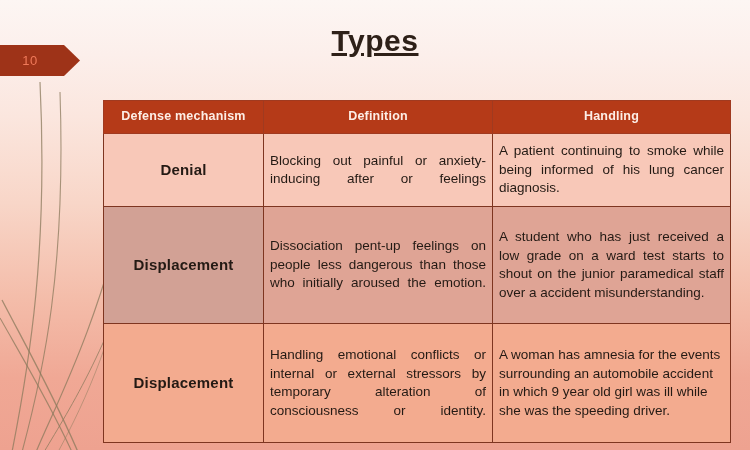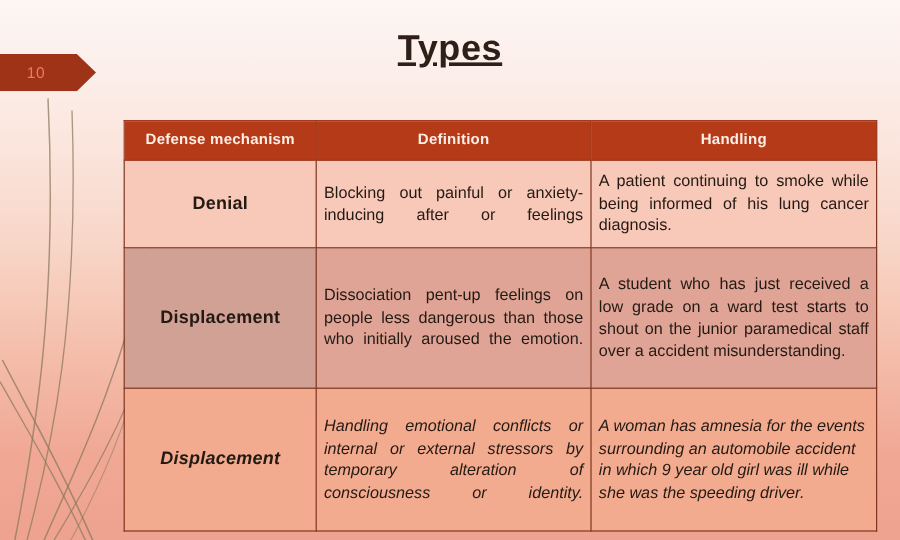--- a/index.html
+++ b/index.html
@@ -138,21 +138,21 @@
   }
 
   
   #types-table tbody tr.r1 td { background: #f8c8b8; }
   #types-table tbody tr.r2 td { background: #dfa495; }
   #types-table tbody tr.r2 td.term { background: #d2a195; }
   #types-table tbody tr.r3 td { background: #f3ab8f; }
 
   #types-table tbody tr.r1 td { height: 64px; }
   #types-table tbody tr.r2 td { height: 108px; }
-  #types-table tbody tr.r3 td { height: 110px; font-style: italic; }
+  #types-table tbody tr.r3 td { height: 110px; }
 </style>
 </head>
 <body>
 
 <div id="slide">
 
   <svg id="decor" viewBox="0 0 190 450" preserveAspectRatio="none">
     <g fill="none" stroke="#8b7a5c" stroke-opacity="0.75">
       <path d="M12 452 C 30 360, 48 250, 40 82" stroke-width="1.2"></path>
       <path d="M22 452 C 44 370, 66 268, 60 92" stroke-width="1.1"></path>

